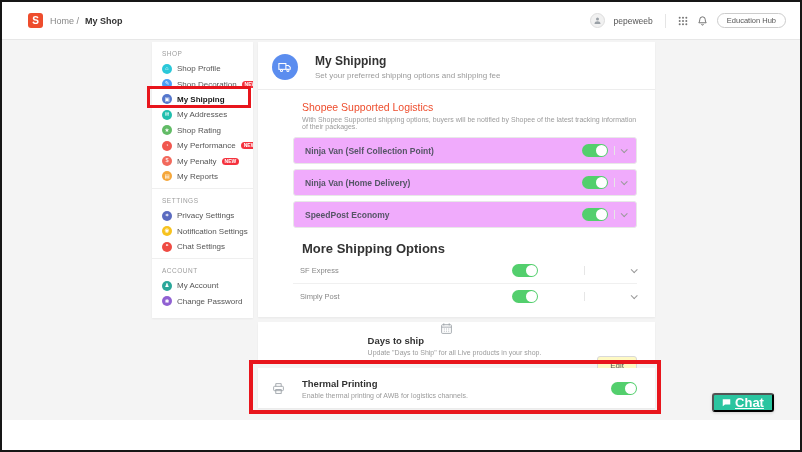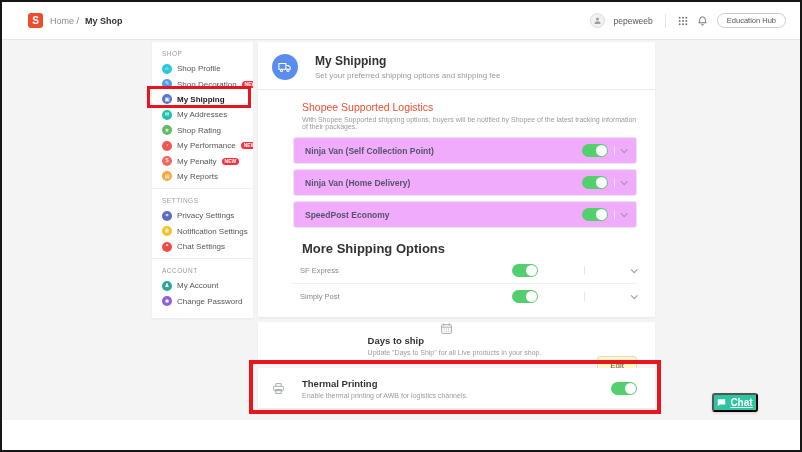--- a/index.html
+++ b/index.html
@@ -76,23 +76,23 @@
   .sc-desc { font-size:7px; color:#9b9b9b; margin-top:3px; }
   .edit-btn { margin-left:auto; background:#fef9c3; border:1px solid #d9d9d9; border-radius:3px;
               font-size:8px; color:#555; padding:4px 12px; cursor:pointer; }
 
   
   .annot { position:absolute; border-style:solid; border-color:var(--annotation-red); z-index:20; pointer-events:none; }
   .annot-sidebar { left:147px; top:86px; width:104px; height:22px; border-width:3px; }
   .annot-thermal { left:249px; top:360px; width:412px; height:54px; border-width:4px; }
 
   
-  .chat-btn { position:absolute; left:712px; top:393px; width:46px; height:19px; background:var(--chat-teal);
+  .chat-btn { position:absolute; left:712px; top:393px; width:62px; height:19px; background:var(--chat-teal);
               border-radius:3px; display:flex; align-items:center; justify-content:center; gap:4px;
-              color:#fff; font-size:10px; font-weight:bold; cursor:pointer; z-index:3; box-shadow:0 1px 3px rgba(0,0,0,.15);text-decoration:underline; }
+              color:#fff; font-size:13px; font-weight:bold; cursor:pointer; z-index:3; box-shadow:0 1px 3px rgba(0,0,0,.15);text-decoration:underline; }
 </style>
 </head>
 <body>
 
 <div class="topbar">
   <div class="logo">S</div>
   <div class="crumbs">
     <span>Home /</span>
     <span class="crumb-cur">My Shop</span>
   </div>

